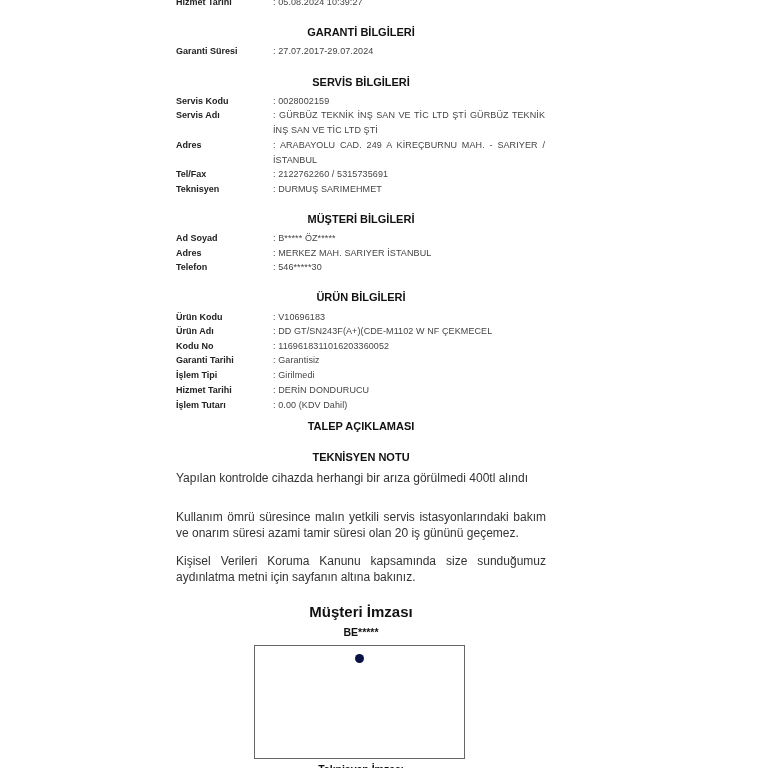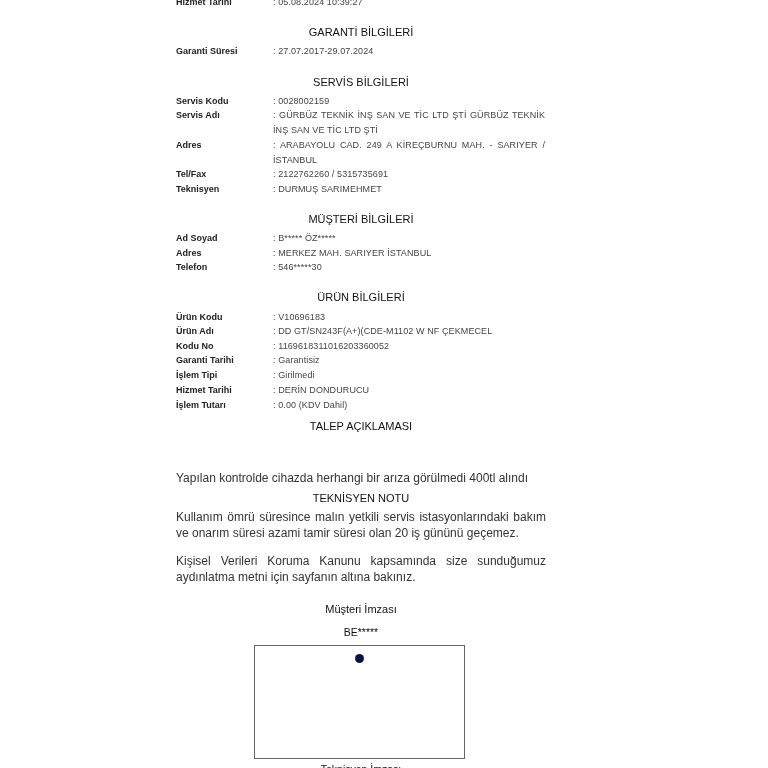--- a/index.html
+++ b/index.html
@@ -5,21 +5,21 @@
   html, body { margin: 0; padding: 0; background: #ffffff; }
   body {
     width: 768px; height: 768px; overflow: hidden; position: relative;
     font-family: "Liberation Sans", sans-serif; color: #222;
   }
   .page { position: absolute; left: 176px; top: 0; width: 370px; }
   .row { position: absolute; left: 0; width: 370px; font-size: 9px; line-height: 14.5px; }
   .row .k { position: absolute; left: 0; width: 96px; font-weight: bold; color: #222; }
   .row .v { position: absolute; left: 97px; width: 272px; color: #444; letter-spacing: 0.1px; text-align: justify; text-align-last: left; }
   .row .v::before { content: ": "; }
-  .h { position: absolute; left: 0; width: 370px; text-align: center; font-weight: normal; font-size: 11px; color: #111; }
+  .h { position: absolute; left: 0; width: 370px; text-align: center; font-weight: bold; font-size: 11px; color: #111; }
   .para { position: absolute; left: 0; width: 370px; font-size: 12px; line-height: 16px; color: #333; text-align: justify; text-align-last: left; }
   .sig-box { position: absolute; left: 78px; top: 645px; width: 211px; height: 114px; border: 1.5px solid #666; box-sizing: border-box; }
   .dot { position: absolute; left: 100px; top: 8px; width: 9px; height: 9px; border-radius: 50%; background: #0a1245; }
 </style>
 </head>
 <body>
 
 <div class="page">
 
   <div class="row" style="top:-5px;">
@@ -93,25 +93,25 @@
   <div class="row" style="top:383px;">
     <span class="k">Hizmet Tarihi</span>
     <span class="v">DERİN DONDURUCU</span>
   </div>
   <div class="row" style="top:398px;">
     <span class="k">İşlem Tutarı</span>
     <span class="v">0.00 (KDV Dahil)</span>
   </div>
 
   <div class="h" style="top:420px;">TALEP AÇIKLAMASI</div>
-  <div class="h" style="top:451px;margin-top:41px;">TEKNİSYEN NOTU</div>
+  <div class="h" style="top:451px;">TEKNİSYEN NOTU</div>
   <div class="para" style="top:470px;">Yapılan kontrolde cihazda herhangi bir arıza görülmedi 400tl alındı</div>
 
   <div class="para" style="top:509px;">Kullanım ömrü süresince malın yetkili servis istasyonlarındaki bakım ve onarım süresi azami tamir süresi olan 20 iş gününü geçemez.</div>
   <div class="para" style="top:553px;">Kişisel Verileri Koruma Kanunu kapsamında size sunduğumuz aydınlatma metni için sayfanın altına bakınız.</div>
 
-  <div class="h" style="top:603px;font-size:11px;">Müşteri İmzası</div>
+  <div class="h" style="top:603px;font-size:15px;">Müşteri İmzası</div>
   <div class="h" style="top:626px;font-size:10.5px;">BE*****</div>
   <div class="sig-box">
     <div class="dot"></div>
   </div>
   <div class="h" style="top:763px;font-size:10.5px;">Teknisyen İmzası</div>
 </div>
 
 </body></html>

